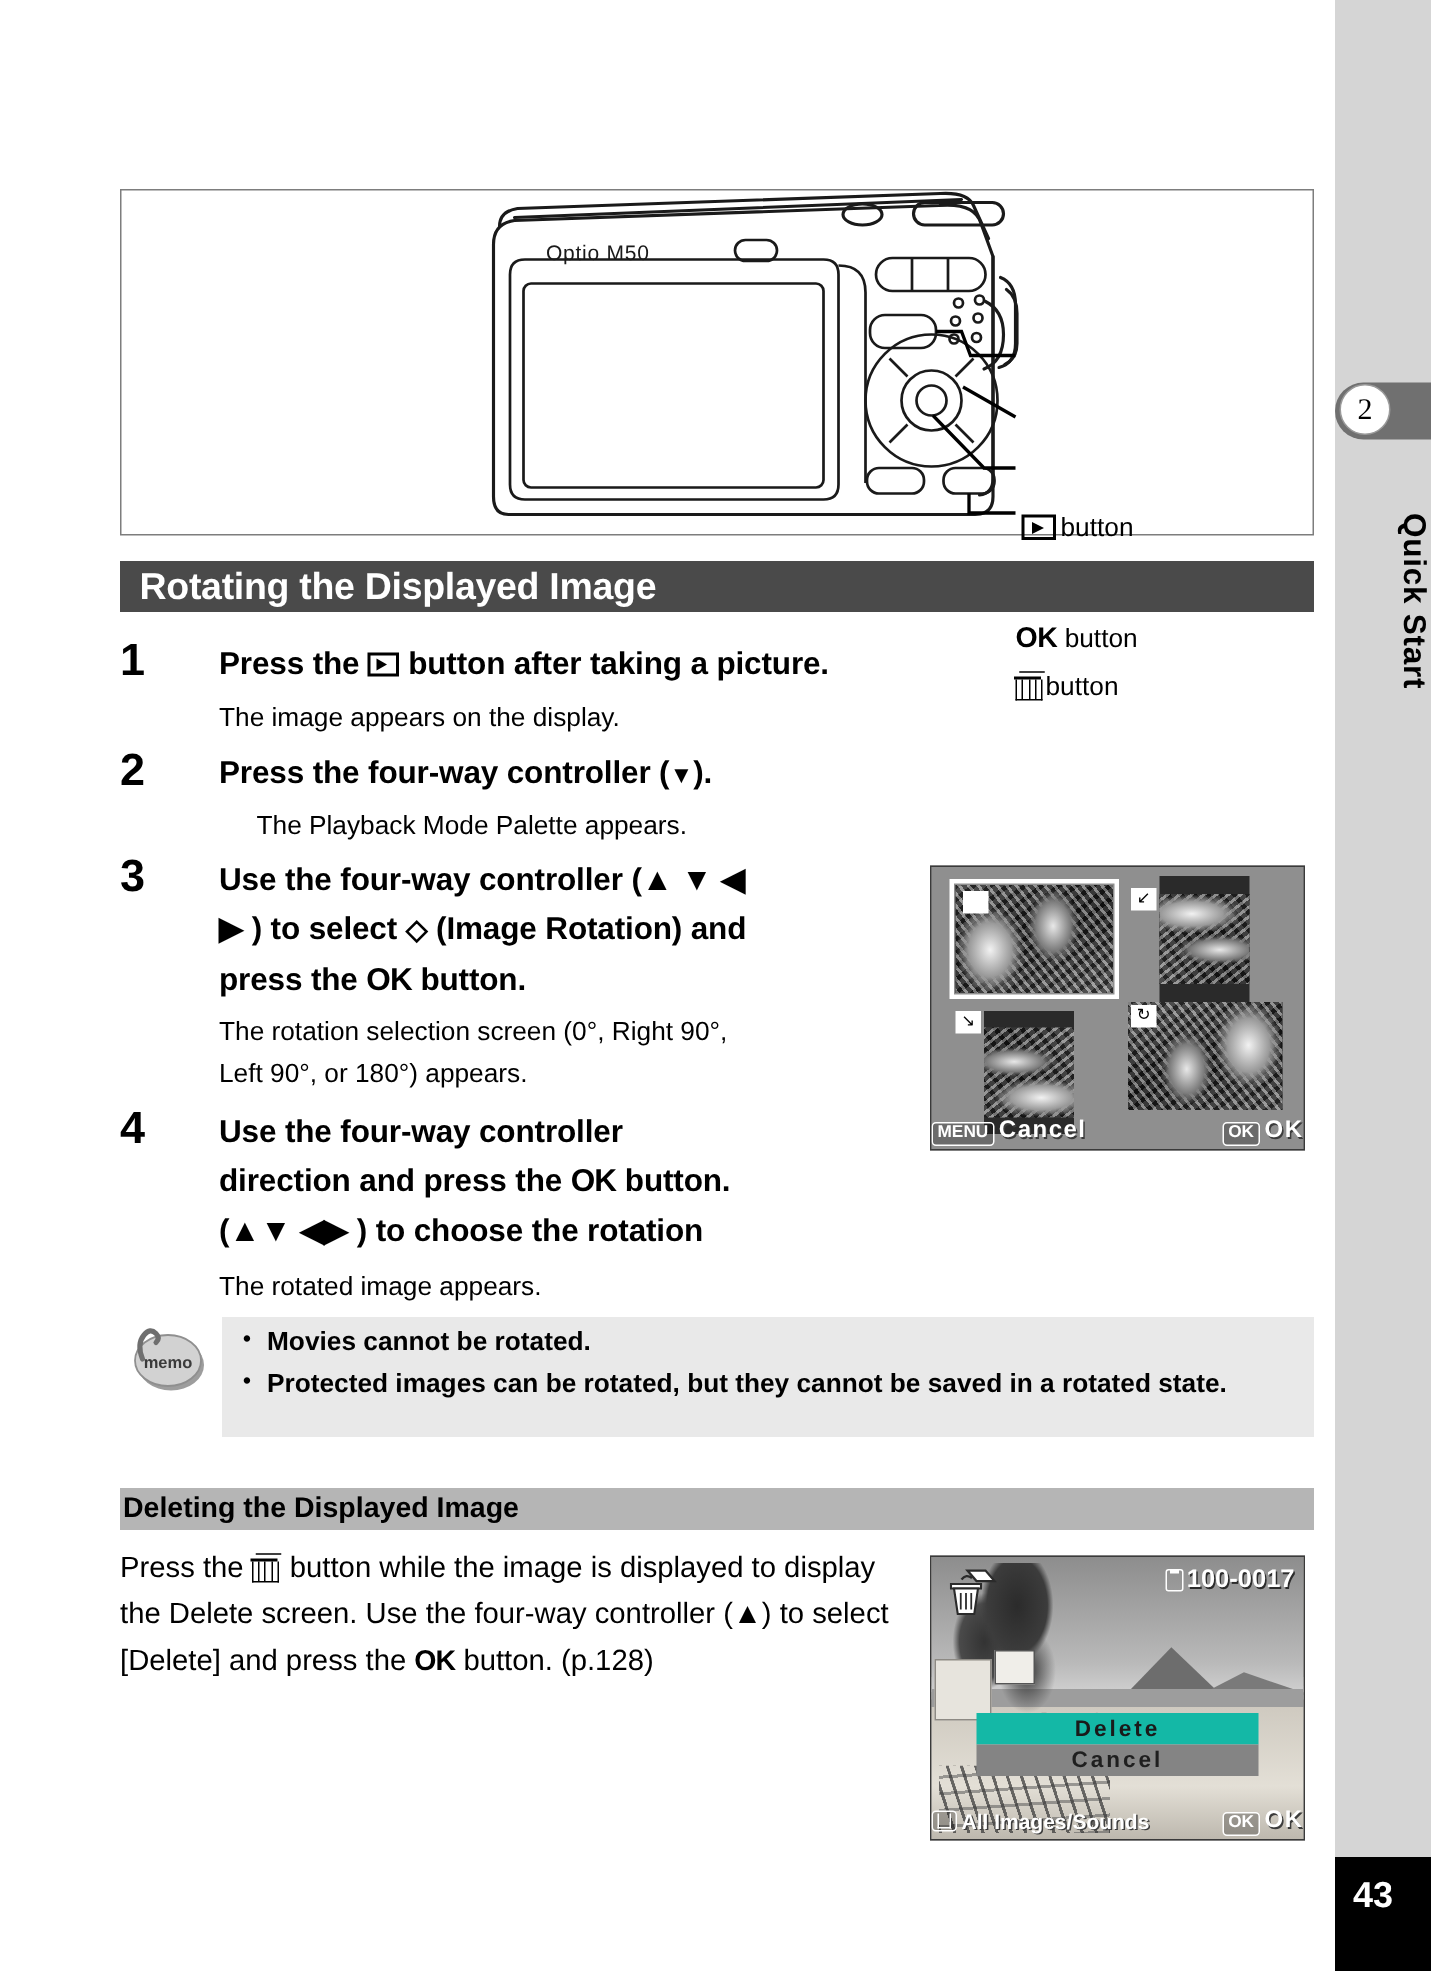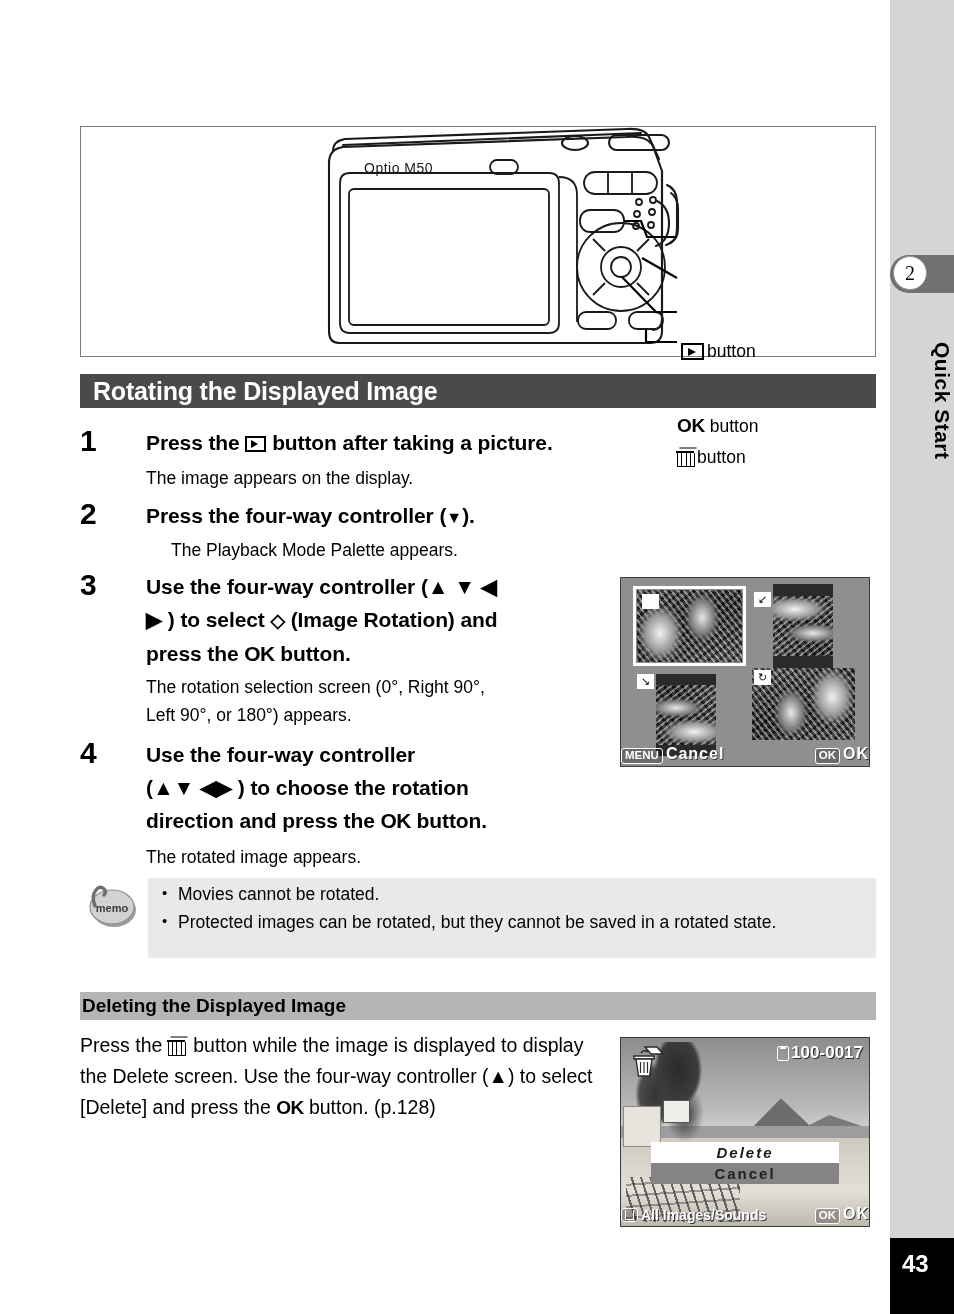--- a/index.html
+++ b/index.html
@@ -136,21 +136,21 @@
 
   
   .memo-box {
     position:absolute; left:148px; top:878px; width:728px; height:80px;
     background:#e9e9e9;
   }
   .memo-list {
     position:absolute; left:160px; top:880px; width:700px;
     font-size:17.5px; line-height:28px;
   }
-  .memo-list .li { position:relative; padding-left:18px; }
+  .memo-list .li { position:relative; padding-left:18px;font-weight:bold; }
   .memo-list .li::before { content:"\2022"; position:absolute; left:2px; top:-1px; font-size:15px;}
   .memo-icon {
     position:absolute; left:84px; top:884px; width:54px; height:46px;
   }
 
   
   .para {
     position:absolute; left:80px; top:1030px; width:530px;
     font-size:19.5px; line-height:31px;
   }
@@ -269,21 +269,21 @@
     position:absolute; left:8px; top:6px; width:38px; height:36px;
   }
   .del-menu{
     position:absolute; left:30px; top:104px; width:188px;
   }
   .del-opt{
     height:21px; display:flex; align-items:center; justify-content:center;
     font-size:15px; font-weight:bold; letter-spacing:2px;
     font-family:"Liberation Sans", sans-serif;
   }
-  .del-opt.sel{ background:#ffffff; color:#1a1a1a;font-style:italic; }
+  .del-opt.sel{ background:#14b8a6; color:#1a1a1a; }
   .del-opt.unsel{ background:#848484; color:#1f1f1f; }
 </style>
 </head>
 <body>
 
 <div class="rail"></div>
 <div class="rail-tab"></div>
 <div class="rail-num">2</div>
 <div class="rail-label">Quick Start</div>
 <div class="page-num">43</div>
@@ -388,24 +388,24 @@
     </div>
   </div>
   <div class="step-body" style="left:146px; top:673px; width:470px;">
     <div>The rotation selection screen (0°, Right 90°,</div>
     <div>Left 90°, or 180°) appears.</div>
   </div>
 
   <div class="step-num" style="left:80px; top:736px;">4</div>
   <div class="step-head" style="left:146px; top:738px; width:470px;">
     <div>Use the four-way controller</div>
-    <div>(▲▼ ◀▶ ) to choose the rotation</div>
     <div>
       <span>direction and press the </span><span class="ok-tag">OK</span><span> button.</span>
     </div>
+    <div>(▲▼ ◀▶ ) to choose the rotation</div>
   </div>
   <div class="step-body" style="left:146px; top:843px;">The rotated image appears.</div>
 
   <div class="lcd lcd-rot">
     <div class="rot-grid">
 
       <div class="thumb" style="left:16px; top:12px; width:105px; height:72px;">
         <div class="ph"></div>
       </div>
       <div class="sel-frame"></div>

